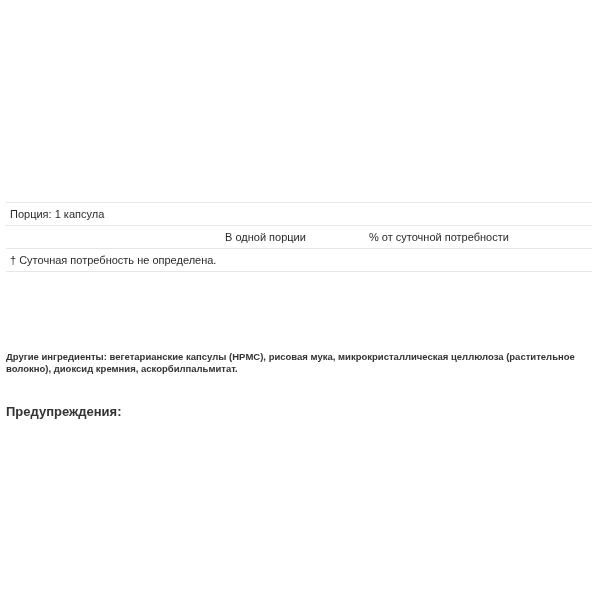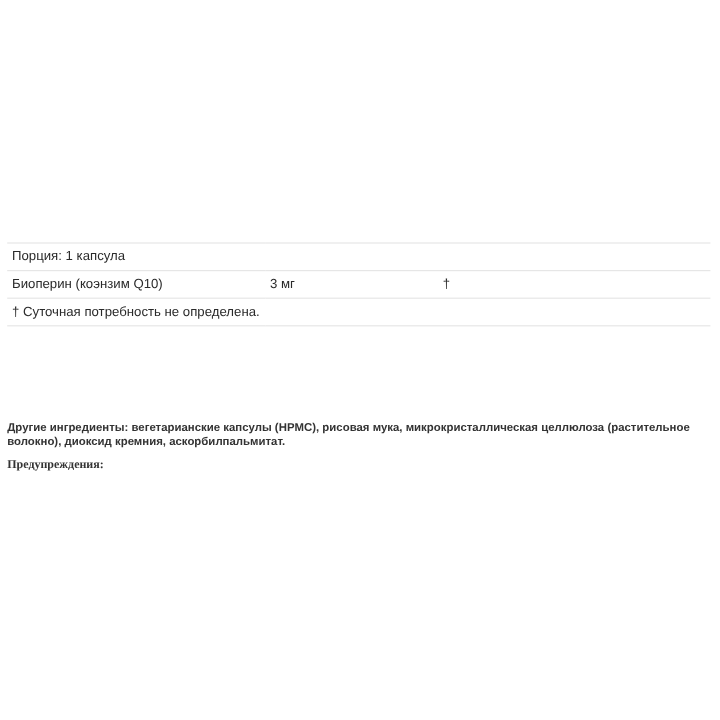--- a/index.html
+++ b/index.html
@@ -17,36 +17,36 @@
     }
     .facts tr:last-child td { border-bottom: 1px solid #e6e6e6; }
     .c1 { width: 211px; }
     .c2 { width: 140px; }
     .other {
       position: absolute; left: 6px; top: 351px; width: 586px;
       font-size: 9.5px; font-weight: bold; line-height: 12px; color: #333;
       margin: 0;
     }
     .warn {
-      position: absolute; left: 6px; top: 382px;
-      font-size: 10px; font-weight: bold; color: #333; margin: 0; font-family: Liberation Serif, serif;
+      position: absolute; left: 6px; top: 404px;
+      font-size: 13px; font-weight: bold; color: #333; margin: 0;
     }
   </style>
 </head>
 <body>
 
 <table class="facts">
   <tbody>
       <tr>
     <td colspan="3">Порция: 1 капсула</td>
   </tr>
   <tr>
-    <td class="c1">Биоперин (коэнзим Q10)</td>
-    <td class="c2">3 мг</td>
-    <td>†</td>
+    <td class="c1"></td>
+    <td class="c2">В одной порции</td>
+    <td>% от суточной потребности</td>
   </tr>
   <tr>
     <td colspan="3">† Суточная потребность не определена.</td>
   </tr>
 </tbody>
   </table>
 
 <p class="other">Другие ингредиенты: вегетарианские капсулы (HPMC), рисовая мука, микрокристаллическая целлюлоза (растительное волокно), диоксид кремния, аскорбилпальмитат.</p>
 <p class="warn">Предупреждения:</p>
 

